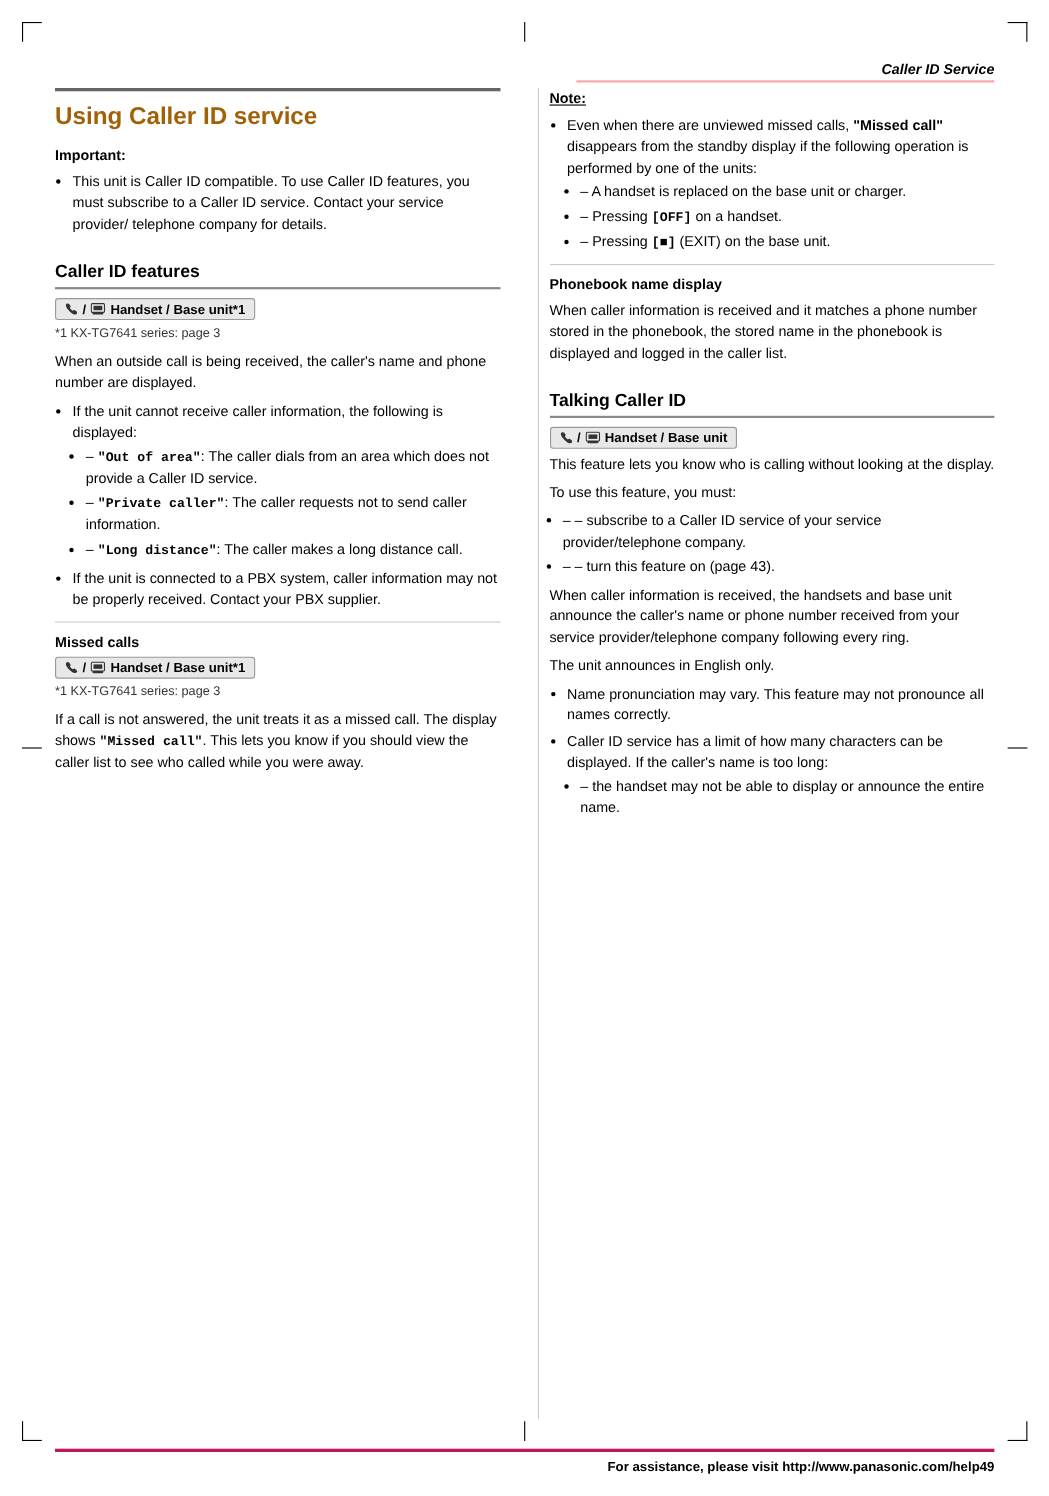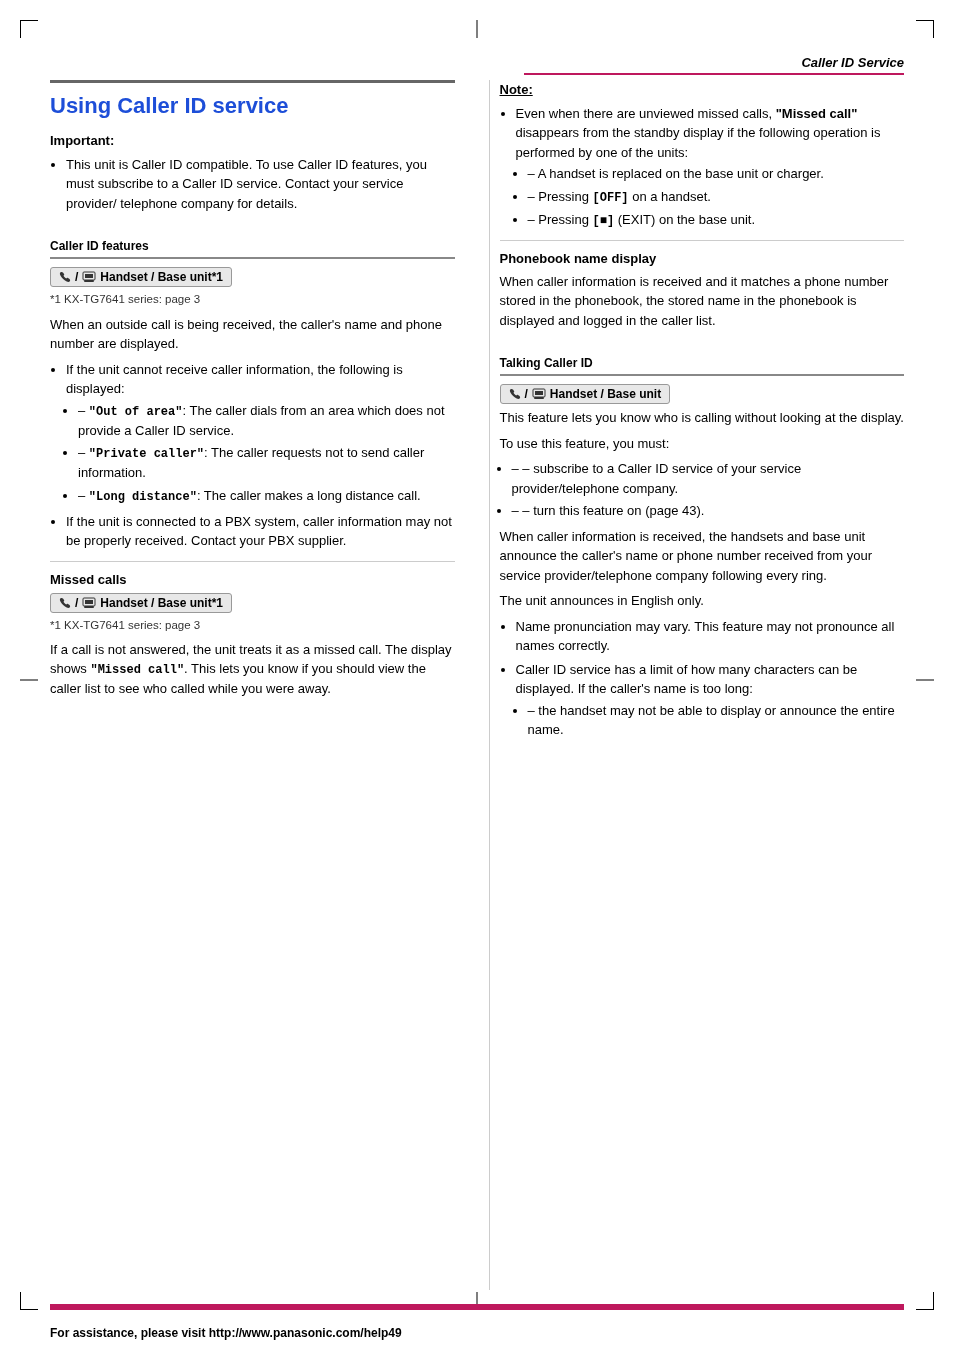--- a/index.html
+++ b/index.html
@@ -65,21 +65,21 @@
       background: #000;
     }
 
     .page-header {
       position: absolute;
       top: 55px;
       right: 50px;
       font-style: italic;
       font-weight: bold;
       font-size: 13px;
-      border-bottom: 2px solid #be185d;
+      border-bottom: 2px solid #fca5a5;
       padding-bottom: 3px;
       width: 380px;
       text-align: right;
     }
 
     .main-content {
       position: absolute;
       top: 80px;
       left: 50px;
       right: 50px;
@@ -95,29 +95,29 @@
 
     .right-column {
       flex: 1;
       padding-left: 10px;
       border-left: 1px solid #ccc;
     }
 
     h1.page-title {
       font-size: 22px;
       font-weight: bold;
-      color: #1d4ed8;
+      color: #a16207;
       border-top: 3px solid #666;
       padding-top: 10px;
       margin-bottom: 12px;
       line-height: 1.2;
     }
 
     h2.section-title {
-      font-size: 12px;
+      font-size: 16px;
       font-weight: bold;
       border-bottom: 2px solid #888;
       padding-bottom: 4px;
       margin-bottom: 8px;
       margin-top: 26px;
     }
 
     h3.subsection-title {
       font-size: 13px;
       font-weight: bold;
@@ -202,24 +202,24 @@
       font-weight: bold;
       margin-bottom: 4px;
       text-decoration: underline;
     }
 
     .page-footer {
       position: absolute;
       bottom: 20px;
       left: 50px;
       right: 50px;
-      border-top: 6px solid #be185d;
-      padding-top: 16px;
+      border-top: 3px solid #be185d;
+      padding-top: 6px;
       display: flex;
-      justify-content: flex-start;
+      justify-content: flex-end;
       align-items: center;
       font-size: 12px;
       font-weight: bold;
     }
 
     .section-divider {
       border: none;
       border-top: 1px solid #ccc;
       margin: 10px 0;
     }

